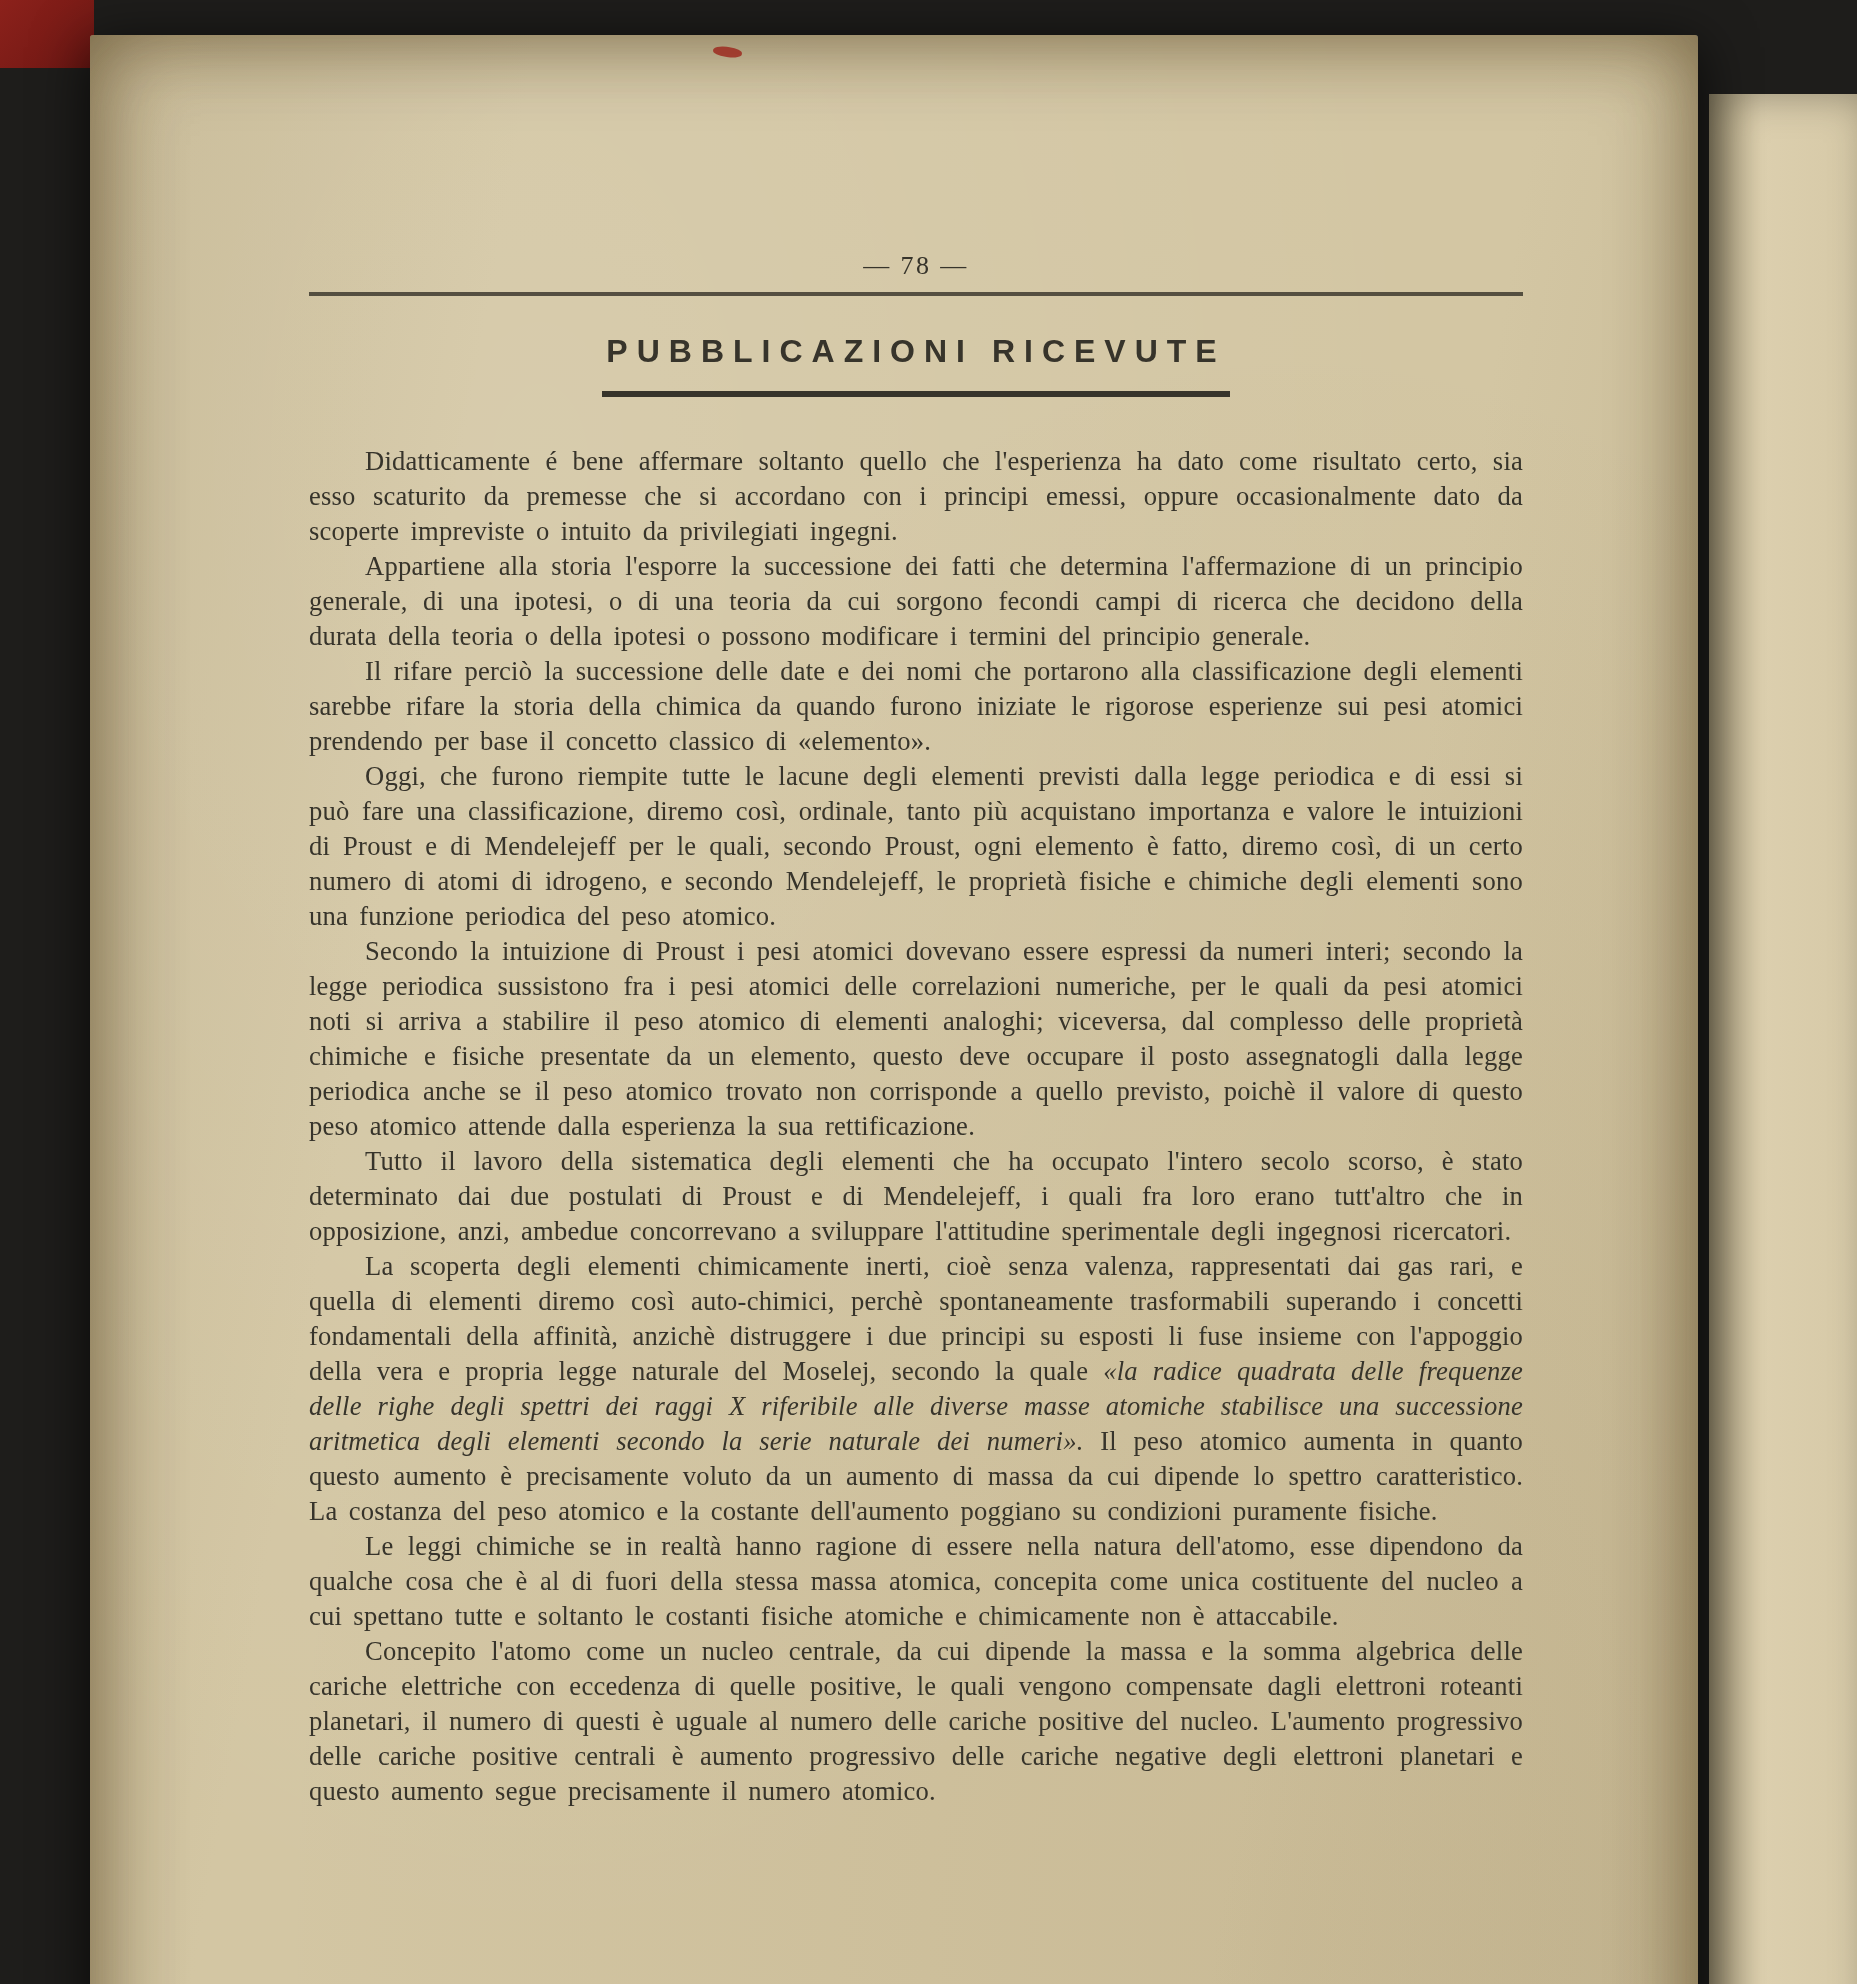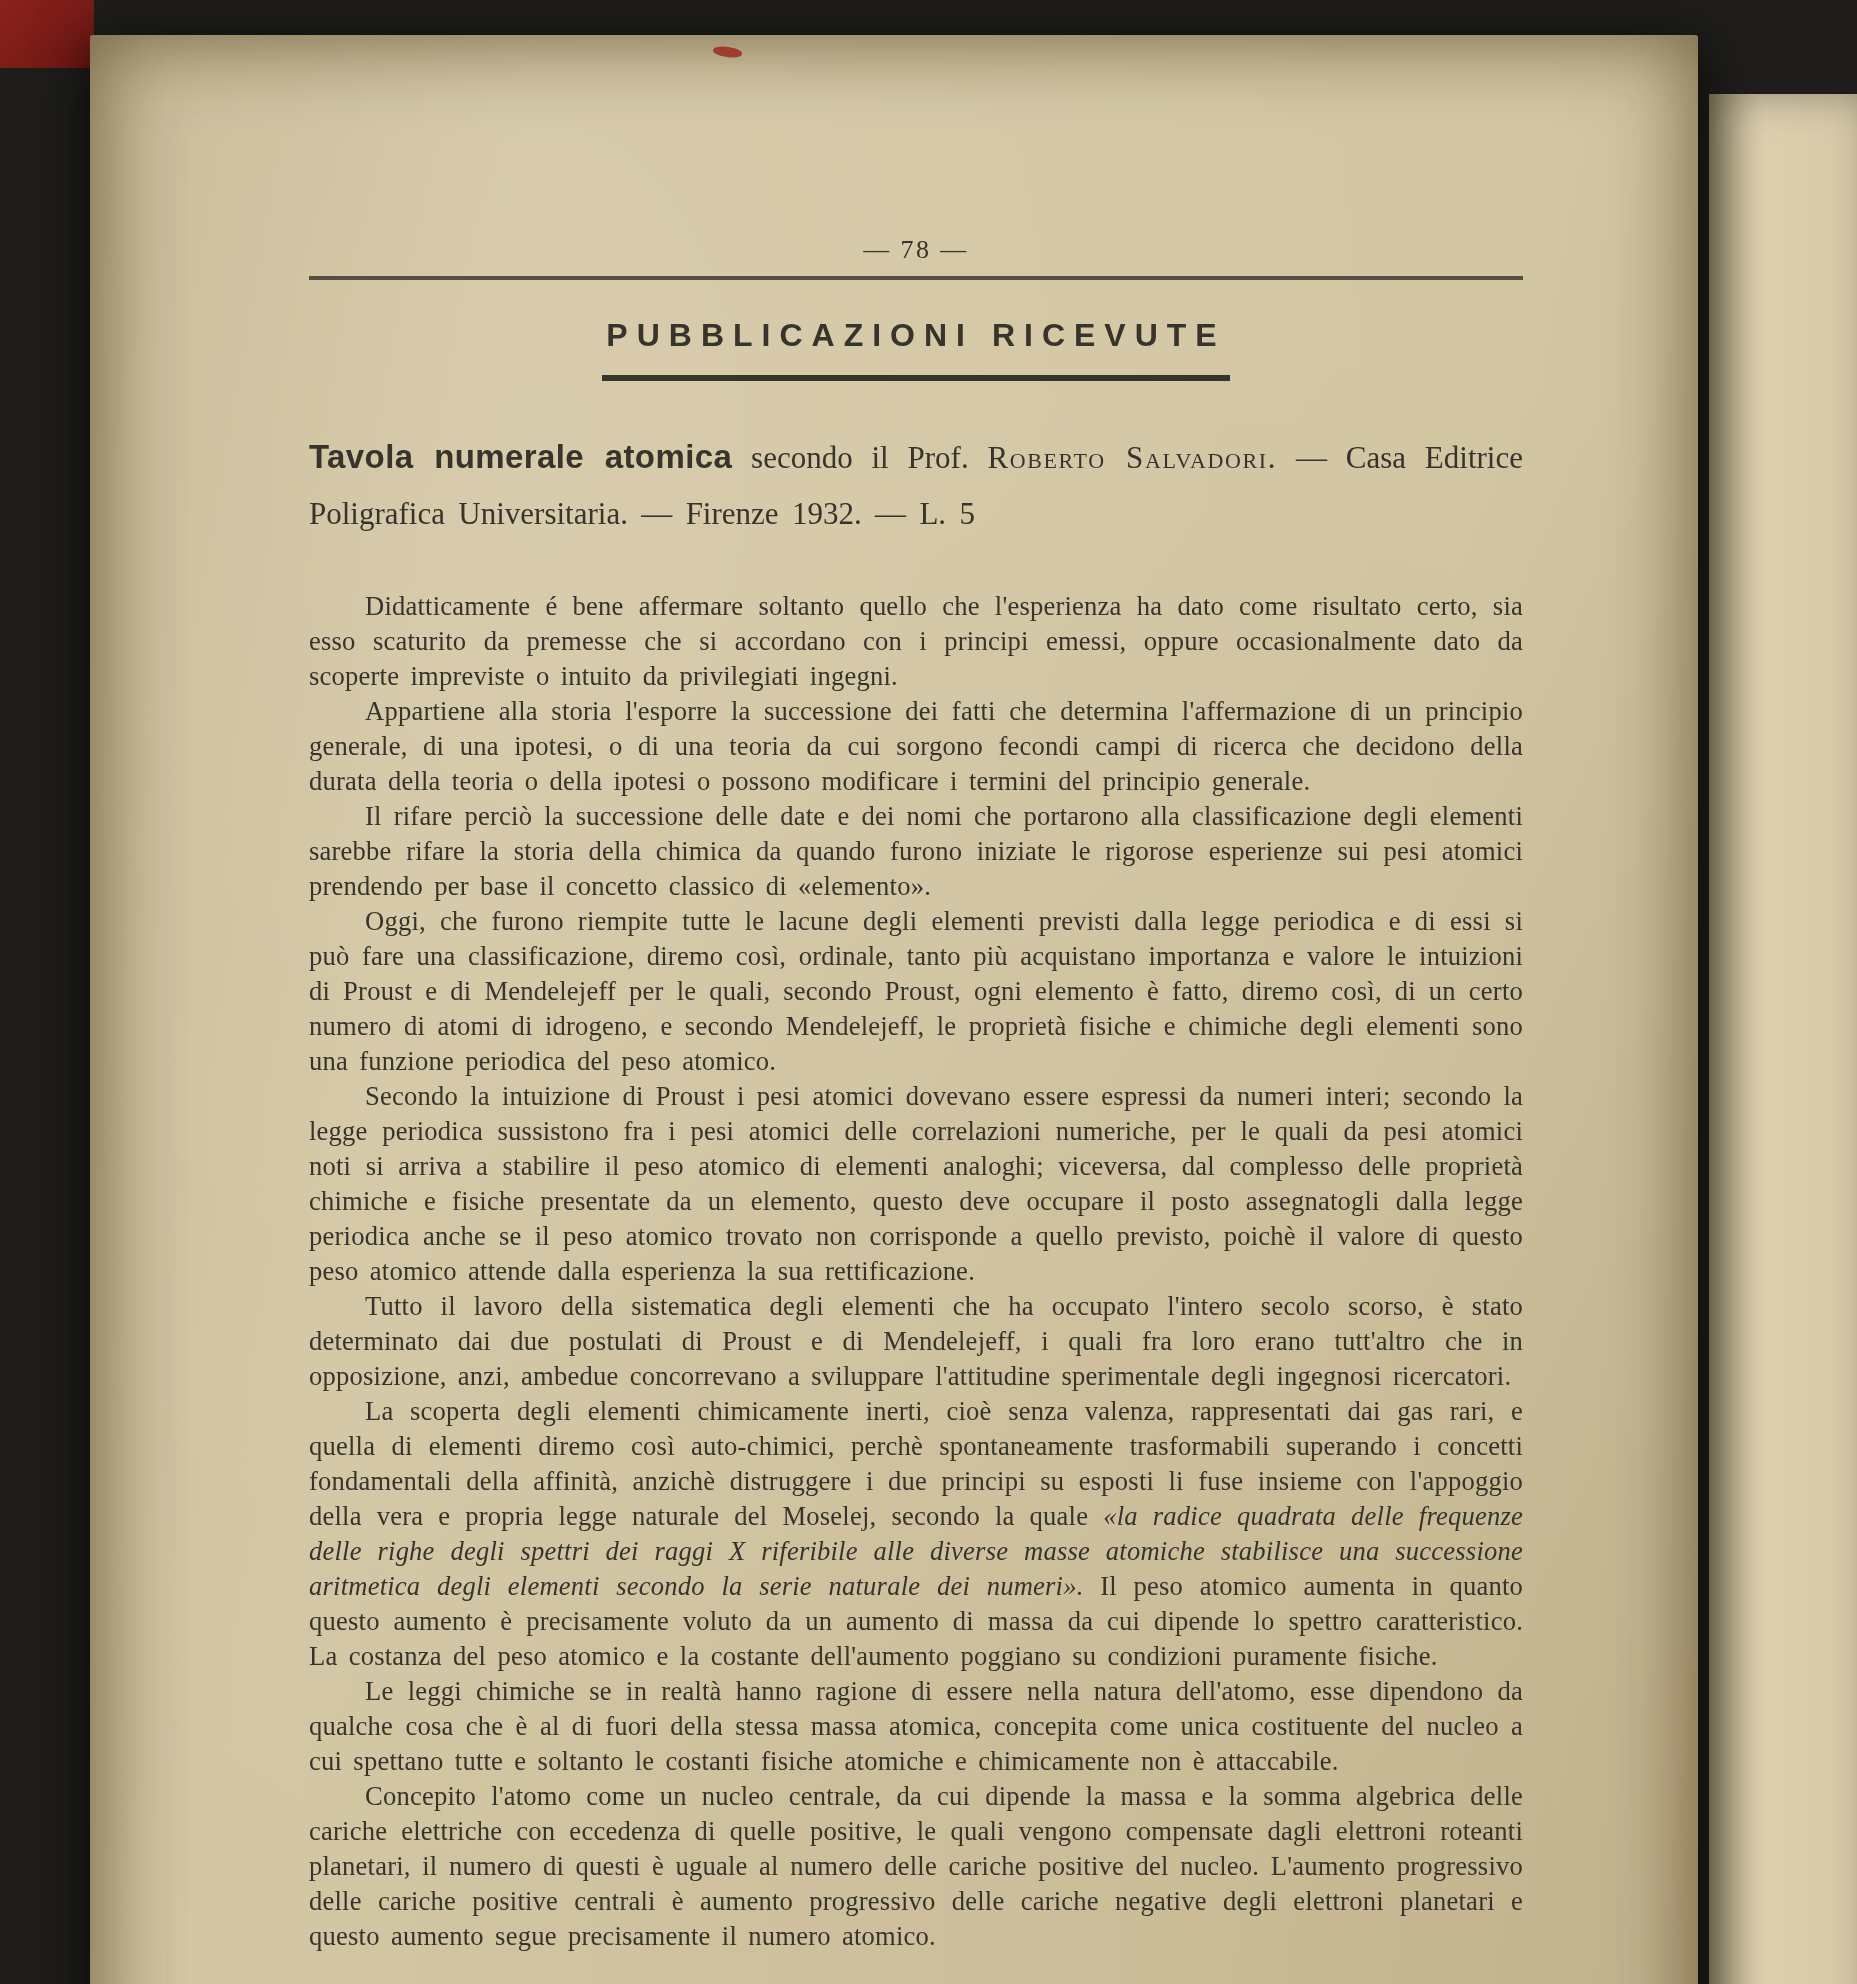--- a/index.html
+++ b/index.html
@@ -48,21 +48,21 @@
   .red-mark {
     position: absolute; left: 713px; top: 47px;
     width: 29px; height: 10.3px;
     background: #9c2a20;
     border-radius: 45%;
     transform: rotate(7deg);
     opacity: 0.85;
   }
 
   .content {
-    position: absolute; left: 219px; top: 200px;
+    position: absolute; left: 219px; top: 216px;
     width: 1214px;
     color: var(--ink, #37342b);
   }
 
   .page-number {
     text-align: center;
     font-size: 26px;
     letter-spacing: 2.4px;
   }
 
@@ -126,23 +126,20 @@
     <div class="content">
 
       <div class="page-number">— 78 —</div>
 
       <div class="head-rule"></div>
 
       <div class="section-heading">
         <span class="heading-text">PUBBLICAZIONI RICEVUTE</span>
       </div>
 
-      <p class="pub-title">
-        <span class="title-bold">Tavola numerale atomica</span><span> secondo il Prof. </span><span class="smallcaps">Roberto Salvadori.</span><span> — Casa Editrice Poligrafica Universitaria. — Firenze 1932. — L. 5</span>
-      </p>
 
       <div class="article">
           <p><span>Didatticamente é bene affermare soltanto quello che l'esperienza ha dato come risultato certo, sia esso scaturito da premesse che si accordano con i principi emessi, oppure occasionalmente dato da scoperte impreviste o intuito da privilegiati ingegni.</span></p>
           <p><span>Appartiene alla storia l'esporre la successione dei fatti che determina l'affermazione di un principio generale, di una ipotesi, o di una teoria da cui sorgono fecondi campi di ricerca che decidono della durata della teoria o della ipotesi o possono modificare i termini del principio generale.</span></p>
           <p><span>Il rifare perciò la successione delle date e dei nomi che portarono alla classificazione degli elementi sarebbe rifare la storia della chimica da quando furono iniziate le rigorose esperienze sui pesi atomici prendendo per base il concetto classico di «elemento».</span></p>
           <p><span>Oggi, che furono riempite tutte le lacune degli elementi previsti dalla legge periodica e di essi si può fare una classificazione, diremo così, ordinale, tanto più acquistano importanza e valore le intuizioni di Proust e di Mendelejeff per le quali, secondo Proust, ogni elemento è fatto, diremo così, di un certo numero di atomi di idrogeno, e secondo Mendelejeff, le proprietà fisiche e chimiche degli elementi sono una funzione periodica del peso atomico.</span></p>
           <p><span>Secondo la intuizione di Proust i pesi atomici dovevano essere espressi da numeri interi; secondo la legge periodica sussistono fra i pesi atomici delle correlazioni numeriche, per le quali da pesi atomici noti si arriva a stabilire il peso atomico di elementi analoghi; viceversa, dal complesso delle proprietà chimiche e fisiche presentate da un elemento, questo deve occupare il posto assegnatogli dalla legge periodica anche se il peso atomico trovato non corrisponde a quello previsto, poichè il valore di questo peso atomico attende dalla esperienza la sua rettificazione.</span></p>
           <p><span>Tutto il lavoro della sistematica degli elementi che ha occupato l'intero secolo scorso, è stato determinato dai due postulati di Proust e di Mendelejeff, i quali fra loro erano tutt'altro che in opposizione, anzi, ambedue concorrevano a sviluppare l'attitudine sperimentale degli ingegnosi ricercatori.</span></p>
           <p><span>La scoperta degli elementi chimicamente inerti, cioè senza valenza, rappresentati dai gas rari, e quella di elementi diremo così auto-chimici, perchè spontaneamente trasformabili superando i concetti fondamentali della affinità, anzichè distruggere i due principi su esposti li fuse insieme con l'appoggio della vera e propria legge naturale del Moselej, secondo la quale </span><span class="italic">«la radice quadrata delle frequenze delle righe degli spettri dei raggi X riferibile alle diverse masse atomiche stabilisce una successione aritmetica degli elementi secondo la serie naturale dei numeri».</span><span> Il peso atomico aumenta in quanto questo aumento è precisamente voluto da un aumento di massa da cui dipende lo spettro caratteristico. La costanza del peso atomico e la costante dell'aumento poggiano su condizioni puramente fisiche.</span></p>
           <p><span>Le leggi chimiche se in realtà hanno ragione di essere nella natura dell'atomo, esse dipendono da qualche cosa che è al di fuori della stessa massa atomica, concepita come unica costituente del nucleo a cui spettano tutte e soltanto le costanti fisiche atomiche e chimicamente non è attaccabile.</span></p>

